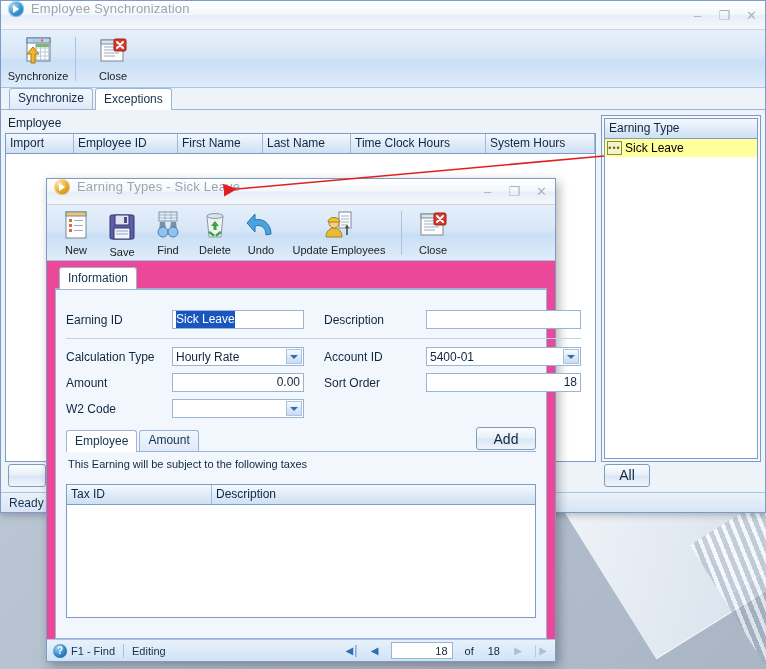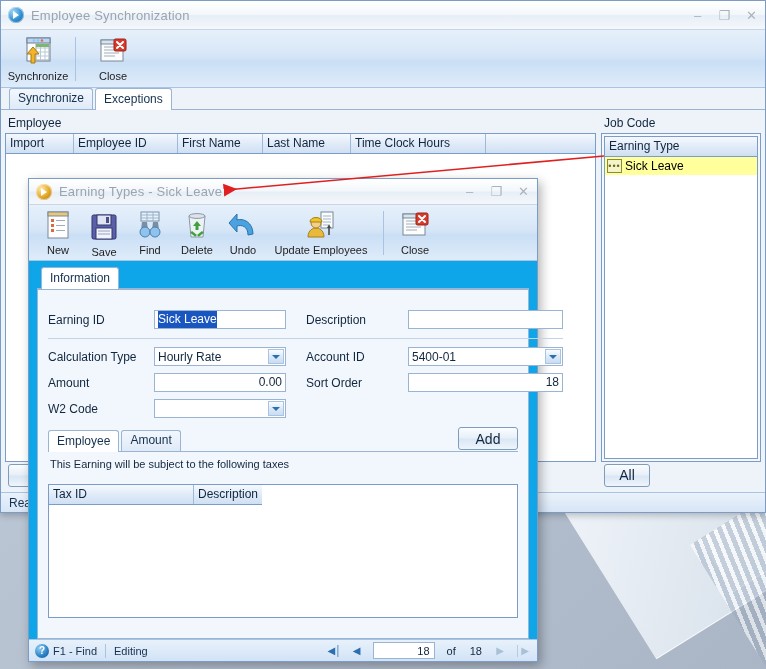--- a/index.html
+++ b/index.html
@@ -37,21 +37,21 @@
     width: 766px; height: 513px;
     background: #eef3fa;
     border: 1px solid #7a9cc6;
     box-sizing: border-box;
     box-shadow: 0 2px 7px rgba(0,0,0,.25);
   }
   .win-titlebar {
     height: 29px;
     background: linear-gradient(180deg,#ffffff 0%,#f3f7fb 48%,#e8eef6 52%,#f4f8fc 100%);
     border-bottom: 1px solid #c8d6e6;
-    display: flex; align-items: center;
+    display: flex; align-items: flex-start;
     box-sizing: border-box;
     padding-left: 7px;
   }
   .win-title-text {
     color: #9aa5b1;
     font-size: 13px;
     margin-left: 7px;
     letter-spacing: .2px;
   }
   .orb {
@@ -214,23 +214,23 @@
     border-top: 1px solid #a9c4e2;
     display: flex; align-items: center;
     box-sizing: border-box;
     padding-left: 8px;
     font-size: 12px; color: #15314f;
   }
 
   
   #dialog {
     position: absolute;
-    left: 28px; top: 178px;
+    left: 46px; top: 178px;
     width: 510px; height: 484px;
-    background: #0ea5e9;
+    background: #ec4899;
     border: 1px solid #7a9cc6;
     box-sizing: border-box;
     box-shadow: 3px 4px 10px rgba(0,0,0,.30);
     display: flex; flex-direction: column;
   }
   #dialog .win-titlebar { height: 26px; }
   #dialog .win-title-text { font-size: 13px; }
   #dialog .ribbon { height: 56px; }
 
   .dlg-body {
@@ -312,21 +312,21 @@
     position: relative;
     height: 21px;
   }
   .subtabs .spacer { flex: 1; }
   .taxnote { font-size: 11px; color: #11273f; margin: 6px 2px 14px 2px; }
   .taxgrid {
     border: 1px solid #7a9cc6;
     background: #fff;
     flex: 1;
     min-height: 0;
-    display: flex; flex-direction: row;
+    display: flex; flex-direction: column;
   }
 
   .dlg-status {
     height: 22px;
     background: linear-gradient(180deg,#e8f1fb 0%,#d2e3f6 100%);
     border-top: 1px solid #a9c4e2;
     display: flex; align-items: center;
     padding: 0 6px;
     font-size: 11px; color: #15314f;
     flex: none;
@@ -437,30 +437,30 @@
 
     <div class="left-pane">
       <div class="panel-label">Employee</div>
       <div class="grid-box">
         <div class="grid-head">
           <div class="cell" style="width:68px;">Import</div>
           <div class="cell" style="width:104px;">Employee ID</div>
           <div class="cell" style="width:85px;">First Name</div>
           <div class="cell" style="width:88px;">Last Name</div>
           <div class="cell" style="width:135px;">Time Clock Hours</div>
+          <div class="cell" style="flex:1;">System Hours</div>
         </div>
         <div class="grid-rows"></div>
       </div>
       <div class="bottom-btn-row">
         <div class="btn" style="width:36px;min-width:36px;"></div>
       </div>
     </div>
 
     <div class="right-pane">
-      <div class="panel-label">Job Code</div>
       <div class="right-inner">
         <div class="grid-box">
           <div class="grid-head">
             <div class="cell" style="flex:1;border-right:none;">Earning Type</div>
           </div>
           <div class="grid-rows">
             <div class="grid-row selected">
               <span class="dots-icon">•••</span>
               <span>Sick Leave</span>
             </div>

